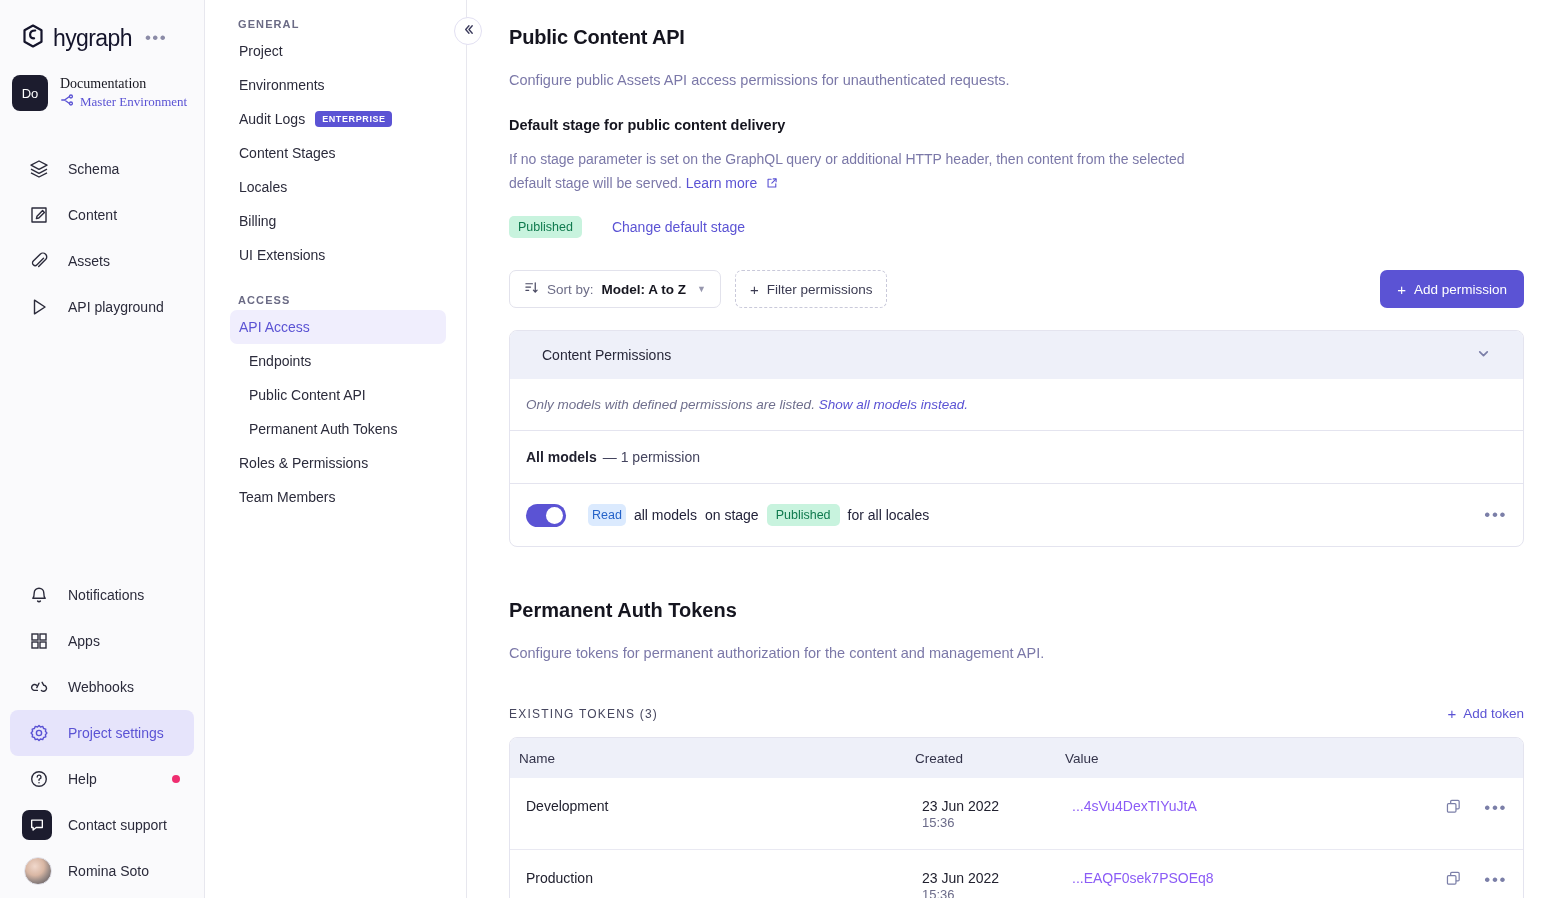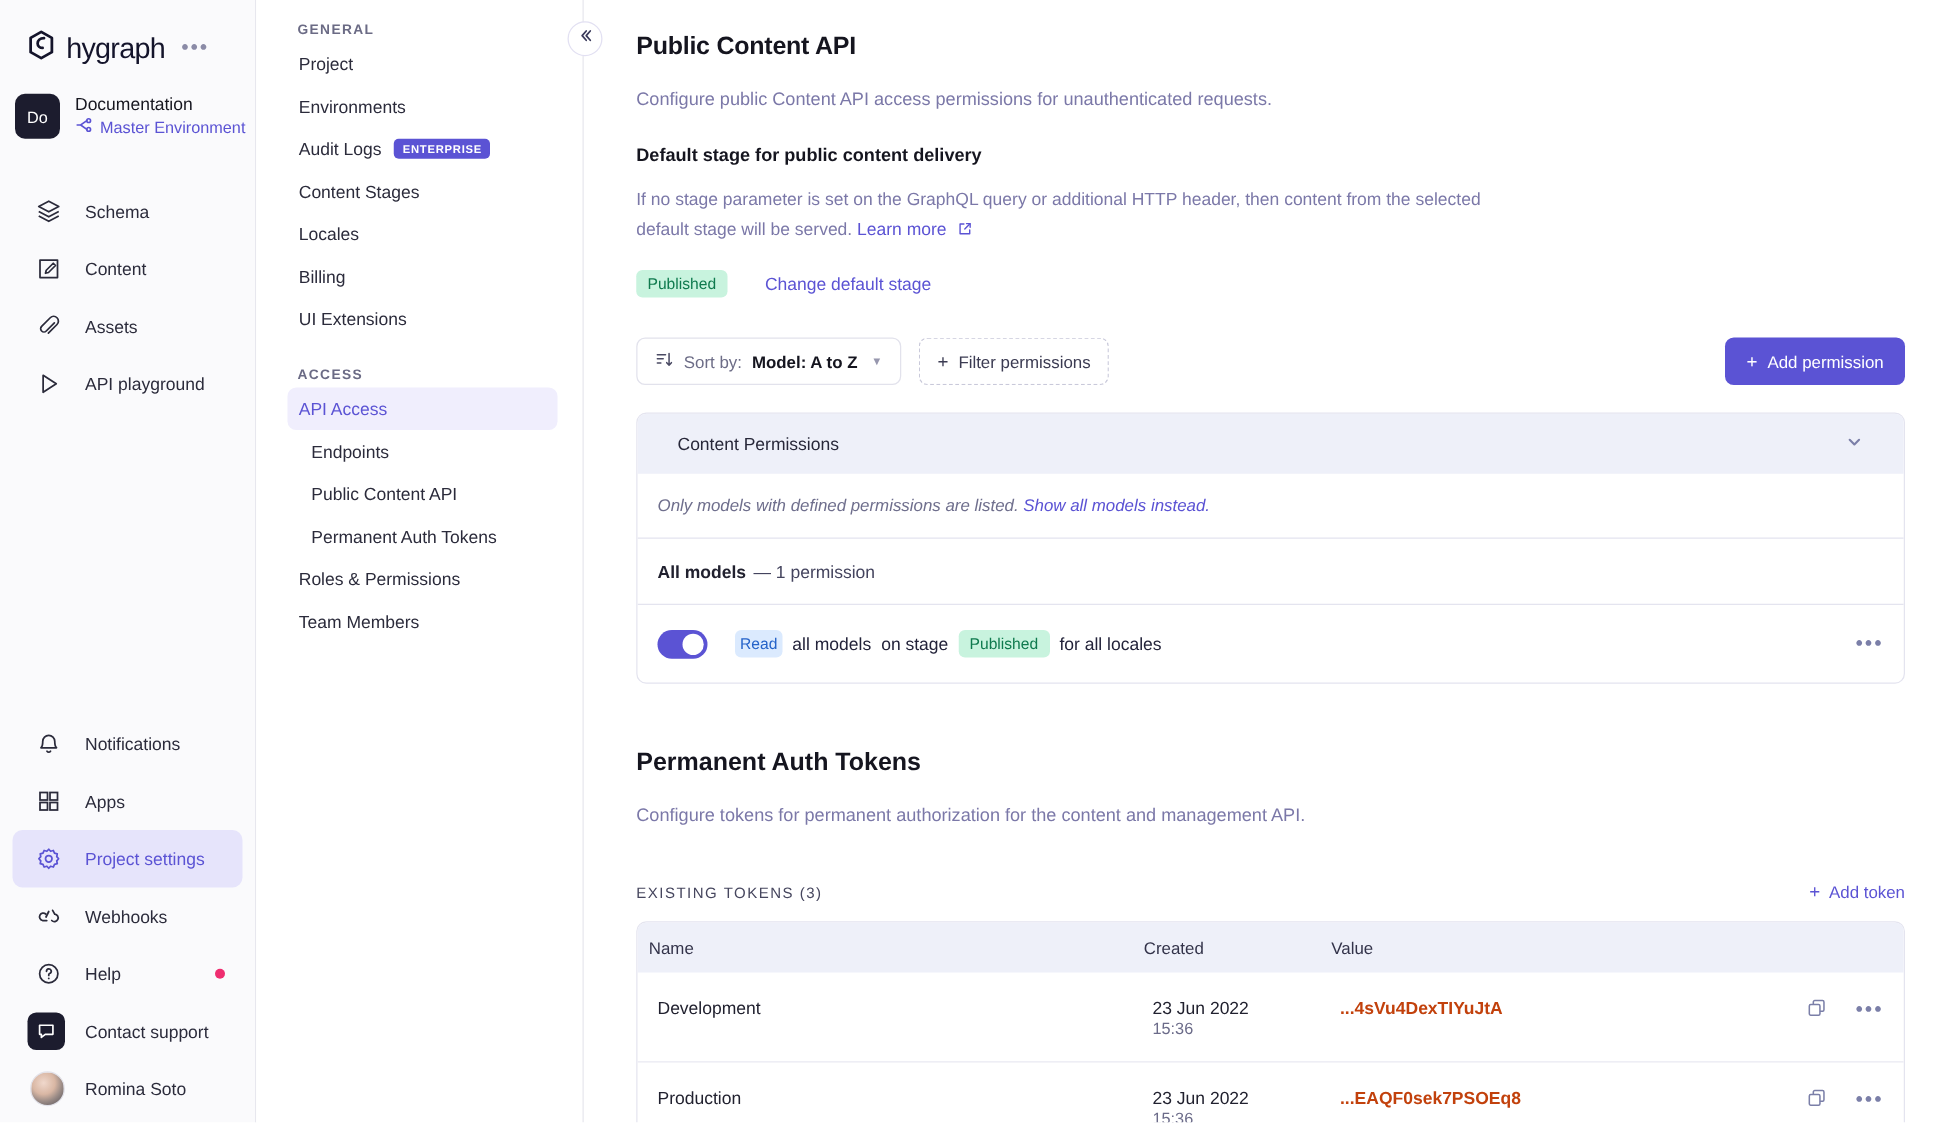--- a/index.html
+++ b/index.html
@@ -35,21 +35,21 @@
   .project-row {
     display: flex; align-items: center; gap: 12px;
     padding: 12px 0 0 12px; height: 62px;
   }
   .project-badge {
     width: 36px; height: 36px; border-radius: 8px;
     background: #1c1c2e; color: #ffffff;
     display: flex; align-items: center; justify-content: center;
     font-size: 13px; font-weight: 500; flex: 0 0 36px;
   }
-  .project-meta { display: flex; flex-direction: column; gap: 1px; }
+  .project-meta { display: flex; flex-direction: column; gap: 1px; font-family: Liberation Serif, serif; }
   .project-name { font-size: 14px; color: #16161f; font-weight: 400; line-height: 17px; }
   .env-line { display: flex; align-items: center; gap: 6px; }
   .env-name { font-size: 13px; color: #5b53d4; line-height: 16px; }
 
   .nav-list { margin-top: 28px; display: flex; flex-direction: column; }
   .nav-item {
     display: flex; align-items: center; gap: 18px;
     height: 46px; padding-left: 18px; margin: 0 10px;
     border-radius: 8px; cursor: pointer;
     font-size: 14px; color: #2b2b3b;
@@ -206,21 +206,21 @@
   .col-name { flex: 0 0 396px; }
   .col-created { flex: 0 0 150px; }
   .col-value { flex: 1; }
   .col-act { flex: 0 0 100px; }
   .tbl-row {
     display: flex; align-items: flex-start; padding: 20px 16px 4px 16px;
     min-height: 72px; border-bottom: 1px solid #e9e9f2; font-size: 14px; color: #21212f;
   }
   .created-date { color: #21212f; font-size: 14px; }
   .created-time { color: #6b6b89; font-size: 13px; margin-top: 4px; }
-  .tok-val { font-size: 14px; color: #c2410c; font-weight: bold; }
+  .tok-val { font-size: 14px; color: #8b5cf6; }
   .row-actions { display: flex; align-items: center; gap: 22px; margin-left: auto; }
   .copy-btn { cursor: pointer; }
 </style>
 </head>
 <body>
 
 <div class="app">
 
   <aside class="primary-nav">
 
@@ -304,38 +304,38 @@
         <span class="nicon">
           <svg width="20" height="20" viewBox="0 0 20 20" fill="none" stroke="#2b2b3b" stroke-width="1.4">
             <rect x="3" y="3" width="6" height="6"></rect>
               <rect x="11" y="3" width="6" height="6"></rect>
             <rect x="3" y="11" width="6" height="6"></rect>
               <rect x="11" y="11" width="6" height="6"></rect>
           </svg>
         </span>
         <span>Apps</span>
       </div>
-      <div class="nav-item active">
-        <span class="nicon">
-          <svg width="20" height="20" viewBox="0 0 20 20" fill="none" stroke="#5b53d4" stroke-width="1.4" stroke-linejoin="round">
-            <circle cx="10" cy="10" r="2.6"></circle>
-            <path d="M10 2.4 11.5 4l2.2-.6.9 2.1 2.2.6-.4 2.2 1.5 1.7-1.5 1.7.4 2.2-2.2.6-.9 2.1-2.2-.6L10 17.6 8.5 16l-2.2.6-.9-2.1-2.2-.6.4-2.2L2.1 10l1.5-1.7-.4-2.2 2.2-.6.9-2.1L8.5 4z"></path>
-          </svg>
-        </span>
-        <span>Project settings</span>
-      </div>
       <div class="nav-item">
         <span class="nicon">
           <svg width="20" height="20" viewBox="0 0 20 20" fill="none" stroke="#2b2b3b" stroke-width="1.4" stroke-linecap="round">
             <path d="M7.6 8.2A3 3 0 1 0 5 13.4h3.4"></path>
               <path d="M12.4 13.4a3 3 0 1 0 2.4-5.1l-1.7-3"></path>
               <path d="M10 6.2 7.8 10.6"></path>
           </svg>
         </span>
         <span>Webhooks</span>
+      </div>
+      <div class="nav-item active">
+        <span class="nicon">
+          <svg width="20" height="20" viewBox="0 0 20 20" fill="none" stroke="#5b53d4" stroke-width="1.4" stroke-linejoin="round">
+            <circle cx="10" cy="10" r="2.6"></circle>
+            <path d="M10 2.4 11.5 4l2.2-.6.9 2.1 2.2.6-.4 2.2 1.5 1.7-1.5 1.7.4 2.2-2.2.6-.9 2.1-2.2-.6L10 17.6 8.5 16l-2.2.6-.9-2.1-2.2-.6.4-2.2L2.1 10l1.5-1.7-.4-2.2 2.2-.6.9-2.1L8.5 4z"></path>
+          </svg>
+        </span>
+        <span>Project settings</span>
       </div>
       <div class="nav-item">
         <span class="nicon">
           <svg width="20" height="20" viewBox="0 0 20 20" fill="none" stroke="#2b2b3b" stroke-width="1.4" stroke-linecap="round">
             <circle cx="10" cy="10" r="7.3"></circle>
               <path d="M8.2 8a1.9 1.9 0 1 1 2.5 1.8c-.5.2-.7.6-.7 1.1v.4"></path>
               <circle cx="10" cy="13.7" r=".75" fill="#2b2b3b" stroke="none"></circle>
           </svg>
         </span>
         <span>Help</span>
@@ -412,21 +412,21 @@
       <span>Roles &amp; Permissions</span>
     </div>
     <div class="sec-item">
       <span>Team Members</span>
     </div>
   </aside>
 
   <main class="main">
 
     <h1 class="page-title">Public Content API</h1>
-    <div class="page-sub">Configure public Content API access permissions for unauthenticated requests.</div>
+    <div class="page-sub">Configure public Assets API access permissions for unauthenticated requests.</div>
 
     <h2 class="section-h">Default stage for public content delivery</h2>
     <p class="para">
       <span>If no stage parameter is set on the GraphQL query or additional HTTP header, then content from the selected default stage will be served.</span>
       <a class="link">Learn more</a><span>
         <svg width="12" height="12" viewBox="0 0 14 14" fill="none" stroke="#5b53d4" stroke-width="1.3" stroke-linecap="round" stroke-linejoin="round" style="margin-left:5px;vertical-align:-1px">
           <path d="M6 2.6H2.4v9H11.4V8"></path>
             <path d="M8.4 2.2h3.4v3.4"></path>
             <path d="M11.6 2.4 6.8 7.2"></path>
         </svg>

